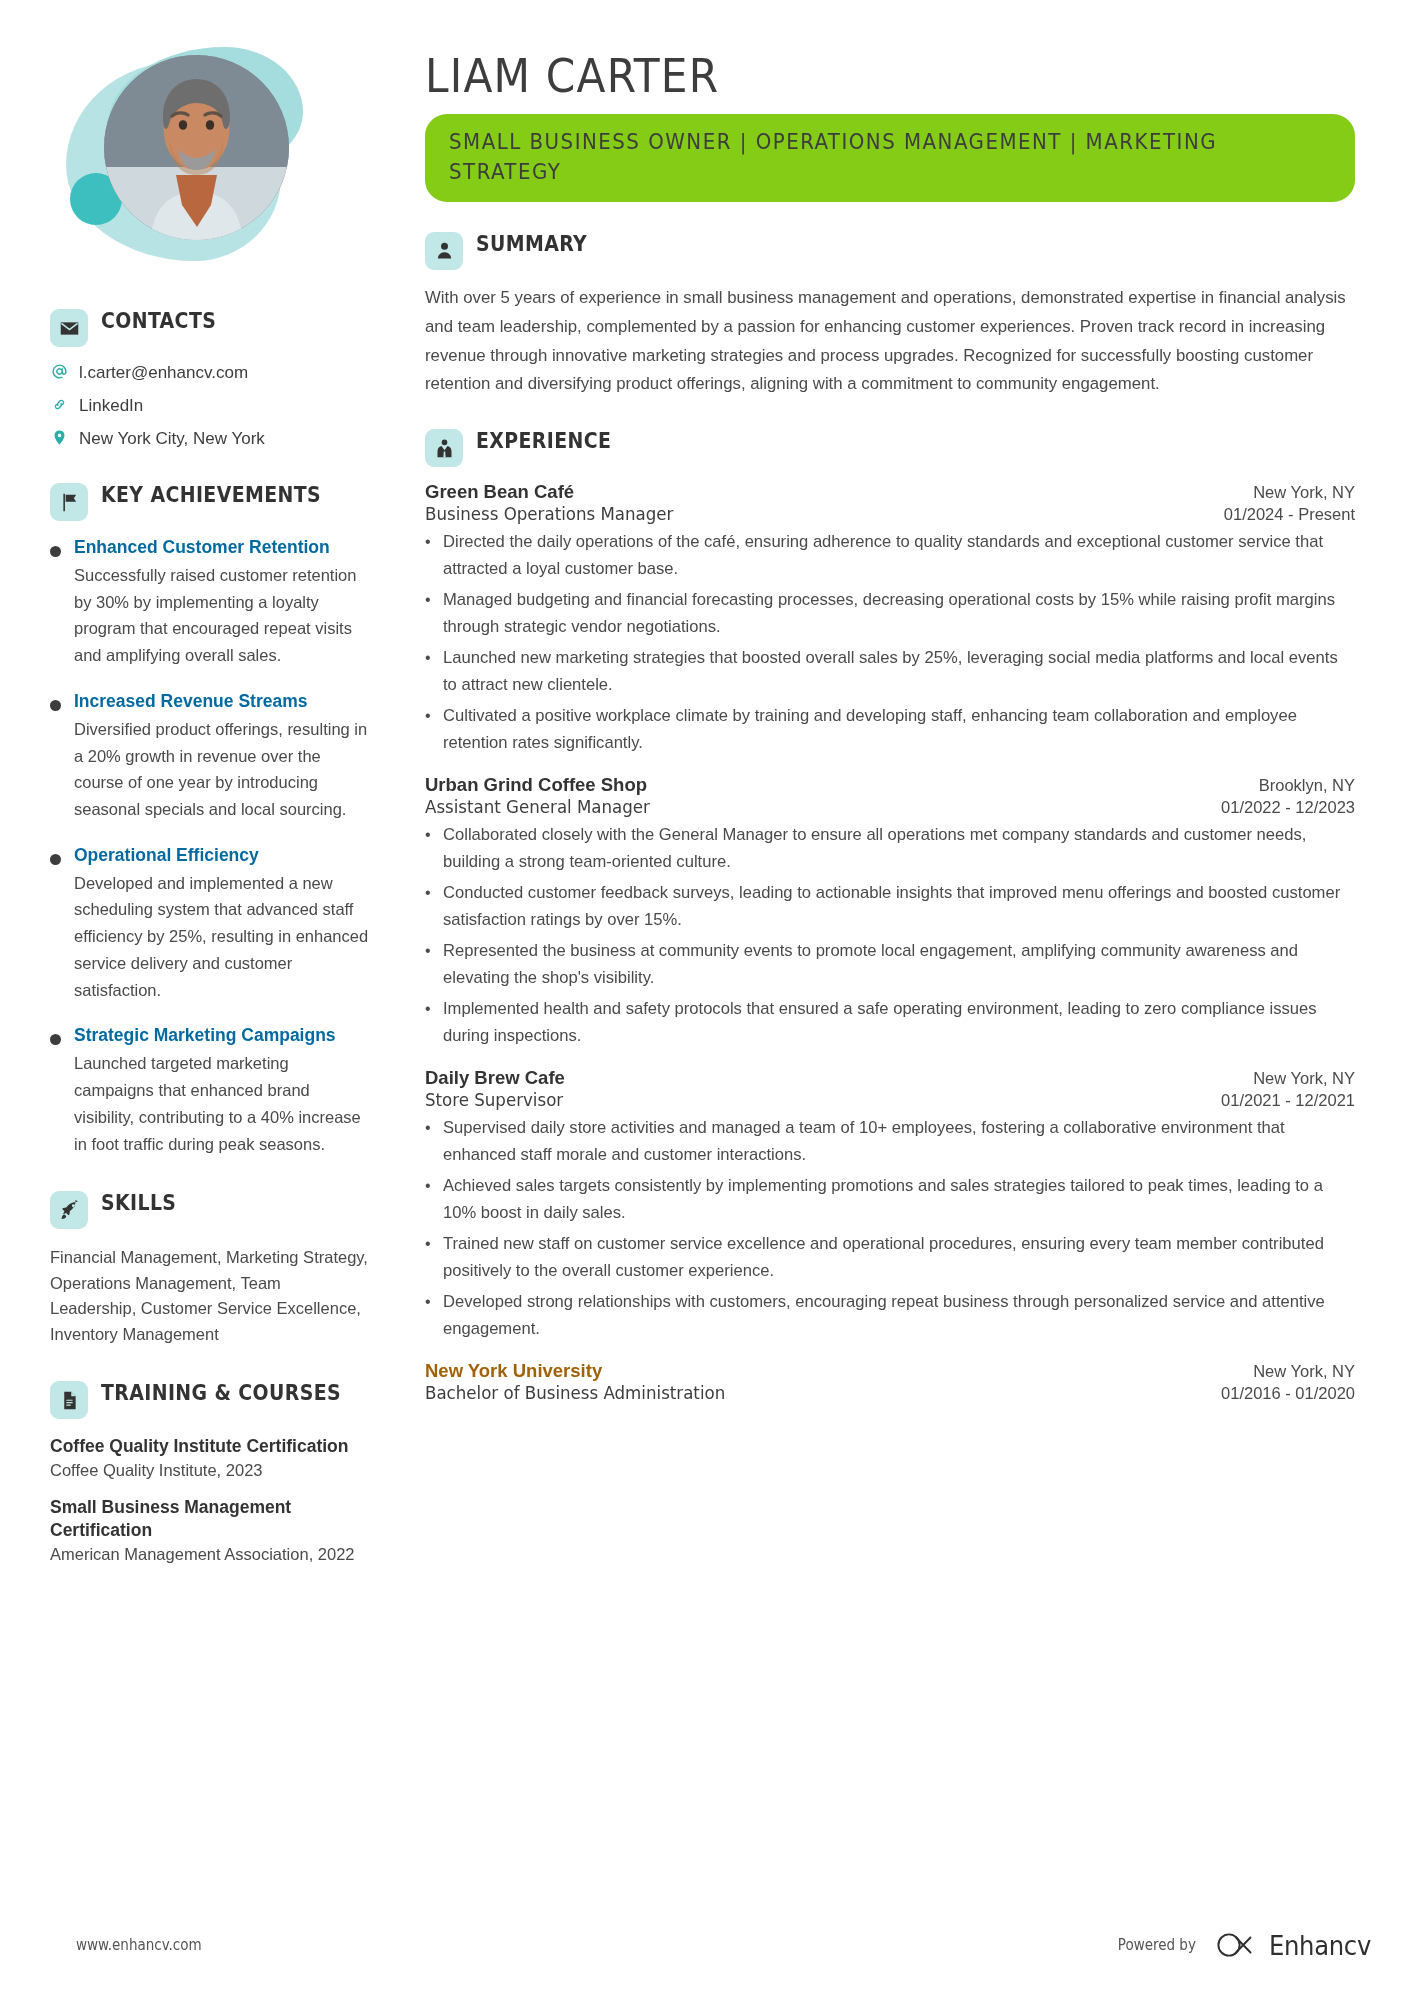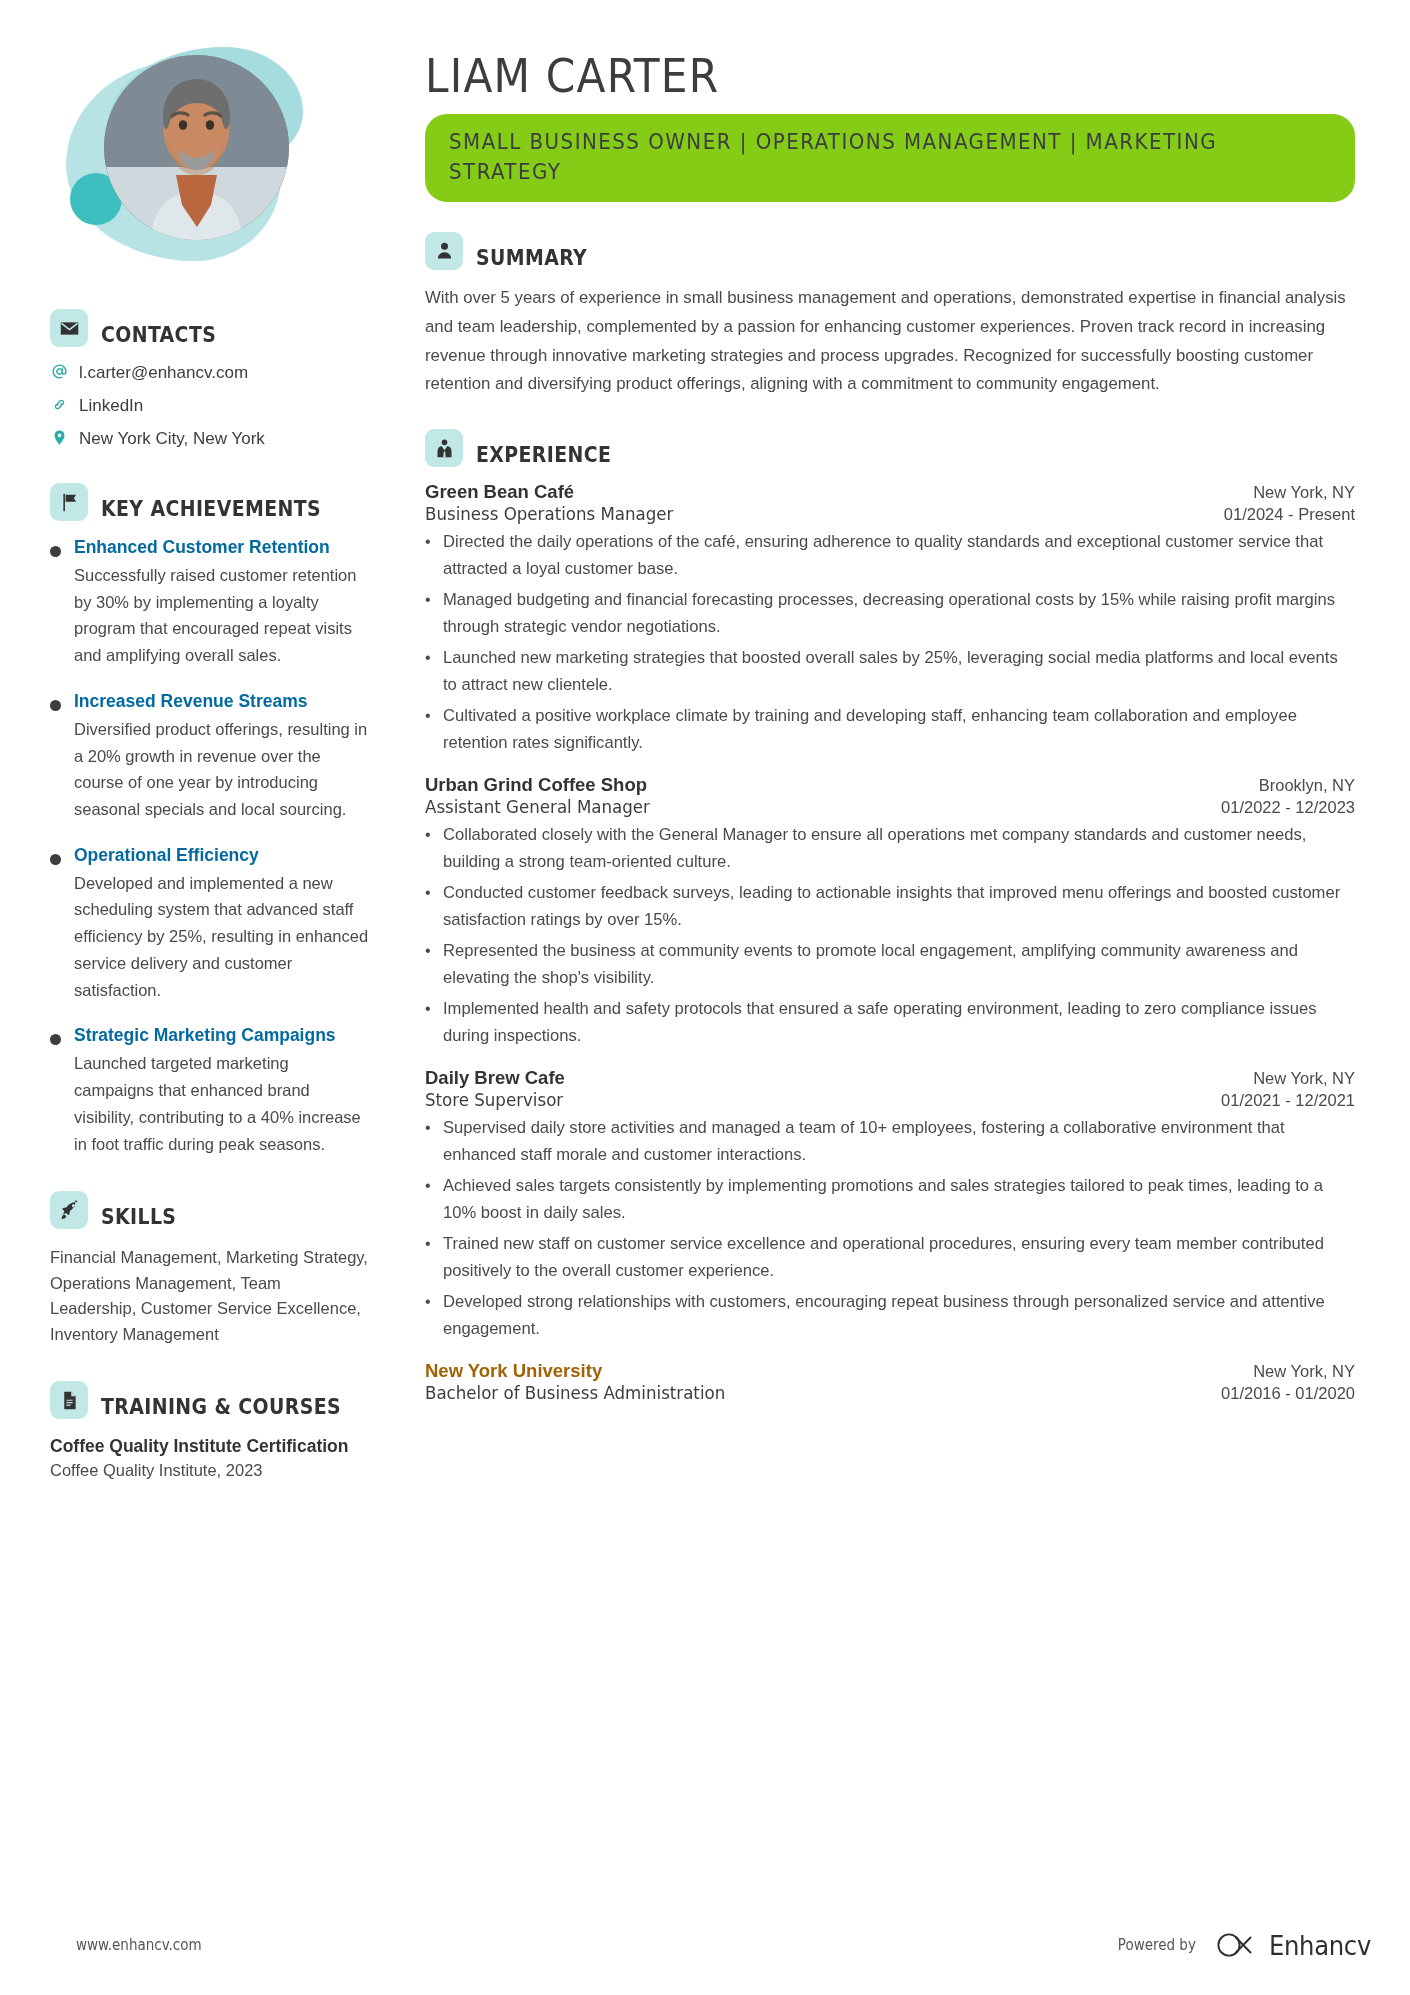--- a/index.html
+++ b/index.html
@@ -61,21 +61,21 @@
     left: 44px; top: 10px;
     width: 185px; height: 185px;
     border-radius: 50%;
     overflow: hidden;
     background: #8e9aa3;
   }
   .avatar svg { display: block; width: 185px; height: 185px; }
 
   .sec-head {
     display: flex;
-    align-items: flex-end;
+    align-items: flex-start;
     gap: 13px;
     margin: 34px 0 16px 0;
   }
   .sec-icon {
     width: 38px; height: 38px;
     border-radius: 9px;
     background: #c2e7e7;
     display: flex; align-items: center; justify-content: center;
     flex: 0 0 38px;
   }
@@ -382,20 +382,24 @@
             <path d="M8.4 11h7.2v1.3H8.4zm0 2.8h7.2v1.3H8.4zm0 2.8h5v1.3h-5z" fill="#c2e7e7"></path>
           </svg>
       </span>
       <span class="sec-title">TRAINING &amp; COURSES</span>
     </div>
     <div>
       <div class="course-item">
         <div class="course-name">Coffee Quality Institute Certification</div>
         <div class="course-meta">Coffee Quality Institute, 2023</div>
       </div>
+      <div class="course-item">
+        <div class="course-name">Small Business Management Certification</div>
+        <div class="course-meta">American Management Association, 2022</div>
+      </div>
     </div>
   </aside>
 
   <main class="main">
 
     <h1 class="name">LIAM CARTER</h1>
     <div class="title-band">SMALL BUSINESS OWNER | OPERATIONS MANAGEMENT | MARKETING STRATEGY</div>
 
     <div class="sec-head">
       <span class="sec-icon">

